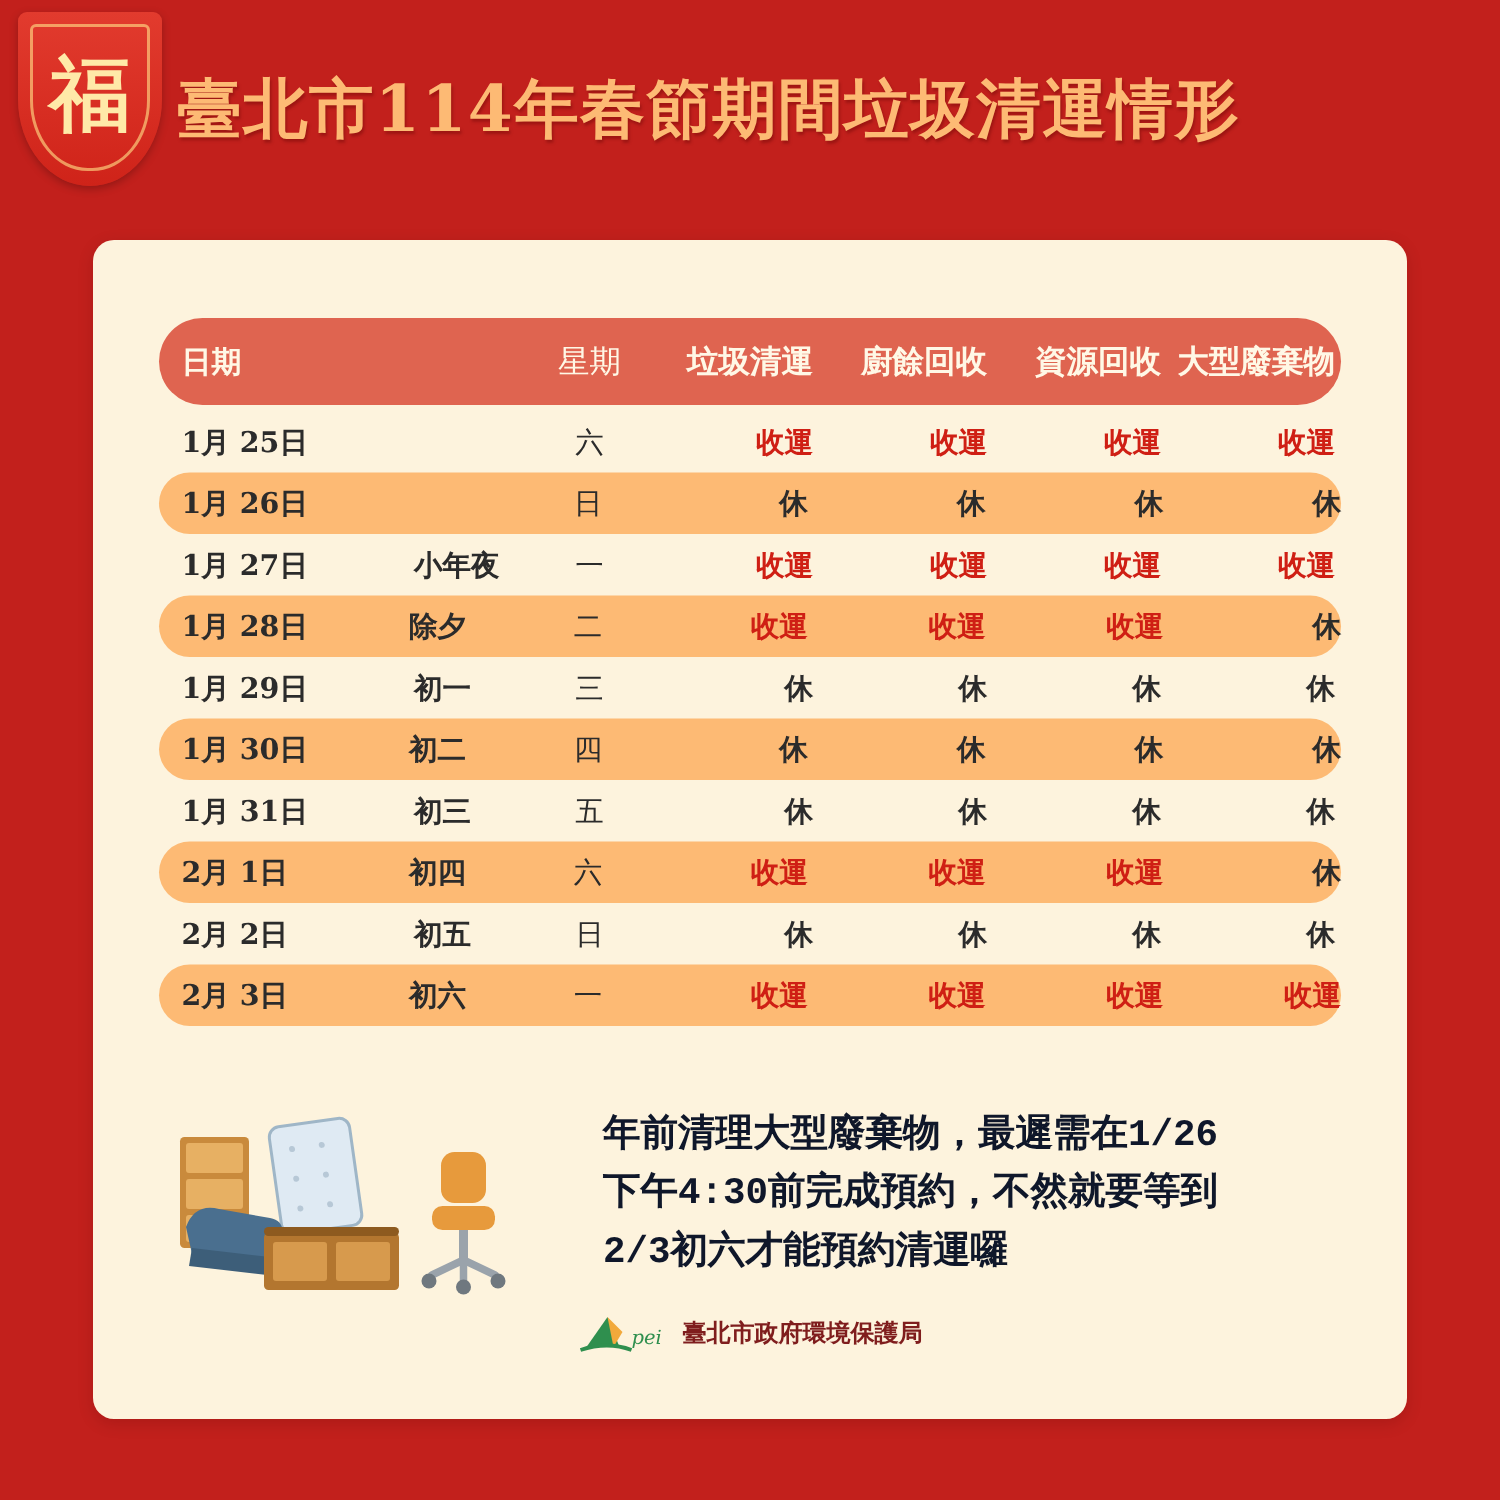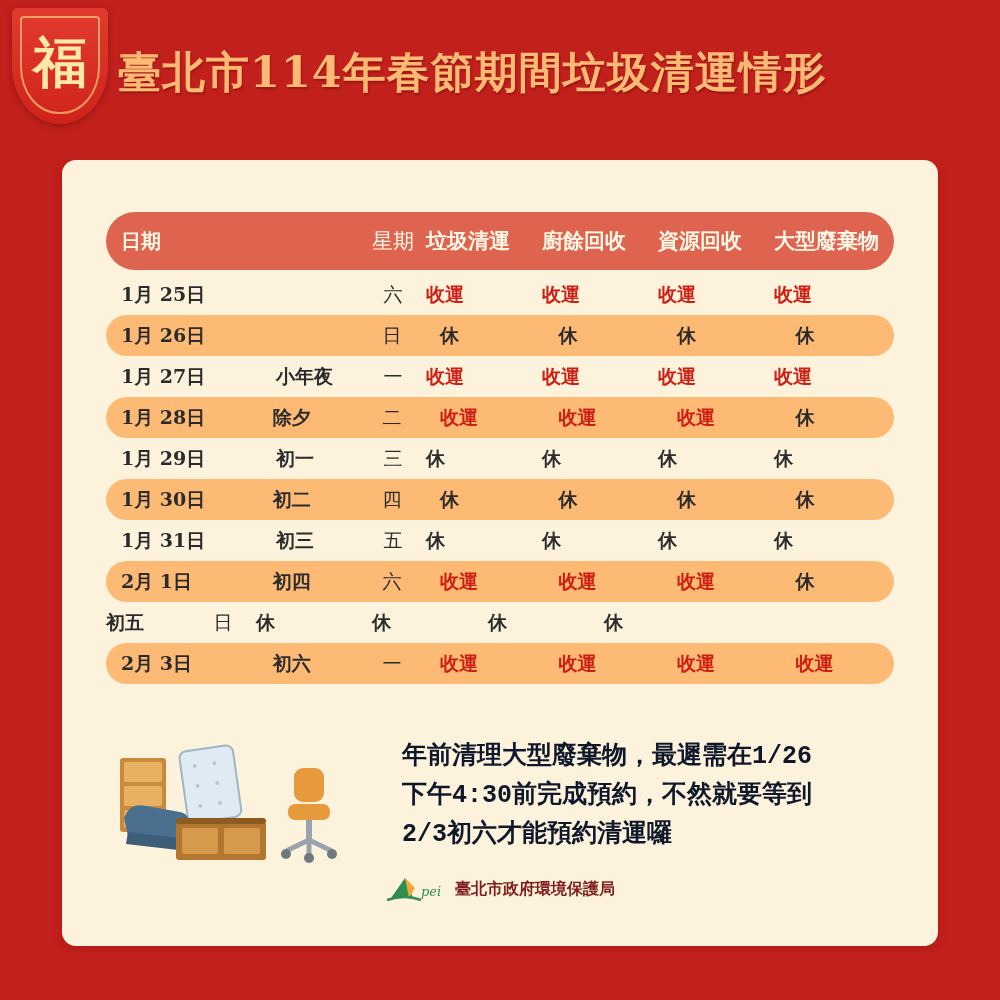--- a/index.html
+++ b/index.html
@@ -117,21 +117,21 @@
   .c-week {
     width: 66px;
     text-align: center;
     font-family: "DejaVu Serif", serif;
     font-weight: normal;
     font-size: 19px;
     color: #2b2b2b;
   }
   .c-val {
     width: 116px;
-    text-align: left;
+    text-align: right;
     font-family: Liberation Sans, sans-serif;
     font-weight: bold;
     font-size: 19px;
     color: #2b2b2b;
   }
   .c-val.collect {
     color: #cf1f14;
   }
   .row.head .c-date,
   .row.head .c-week,
@@ -286,20 +286,21 @@
       <div class="c-date">2月  1日</div>
       <div class="c-lunar">初四</div>
       <div class="c-week">六</div>
       <div class="c-val collect">收運</div>
       <div class="c-val collect">收運</div>
       <div class="c-val collect">收運</div>
       <div class="c-val">休</div>
     </div>
 
     <div class="row">
+      <div class="c-date">2月  2日</div>
       <div class="c-lunar">初五</div>
       <div class="c-week">日</div>
       <div class="c-val">休</div>
       <div class="c-val">休</div>
       <div class="c-val">休</div>
       <div class="c-val">休</div>
     </div>
 
     <div class="row alt">
       <div class="c-date">2月  3日</div>

